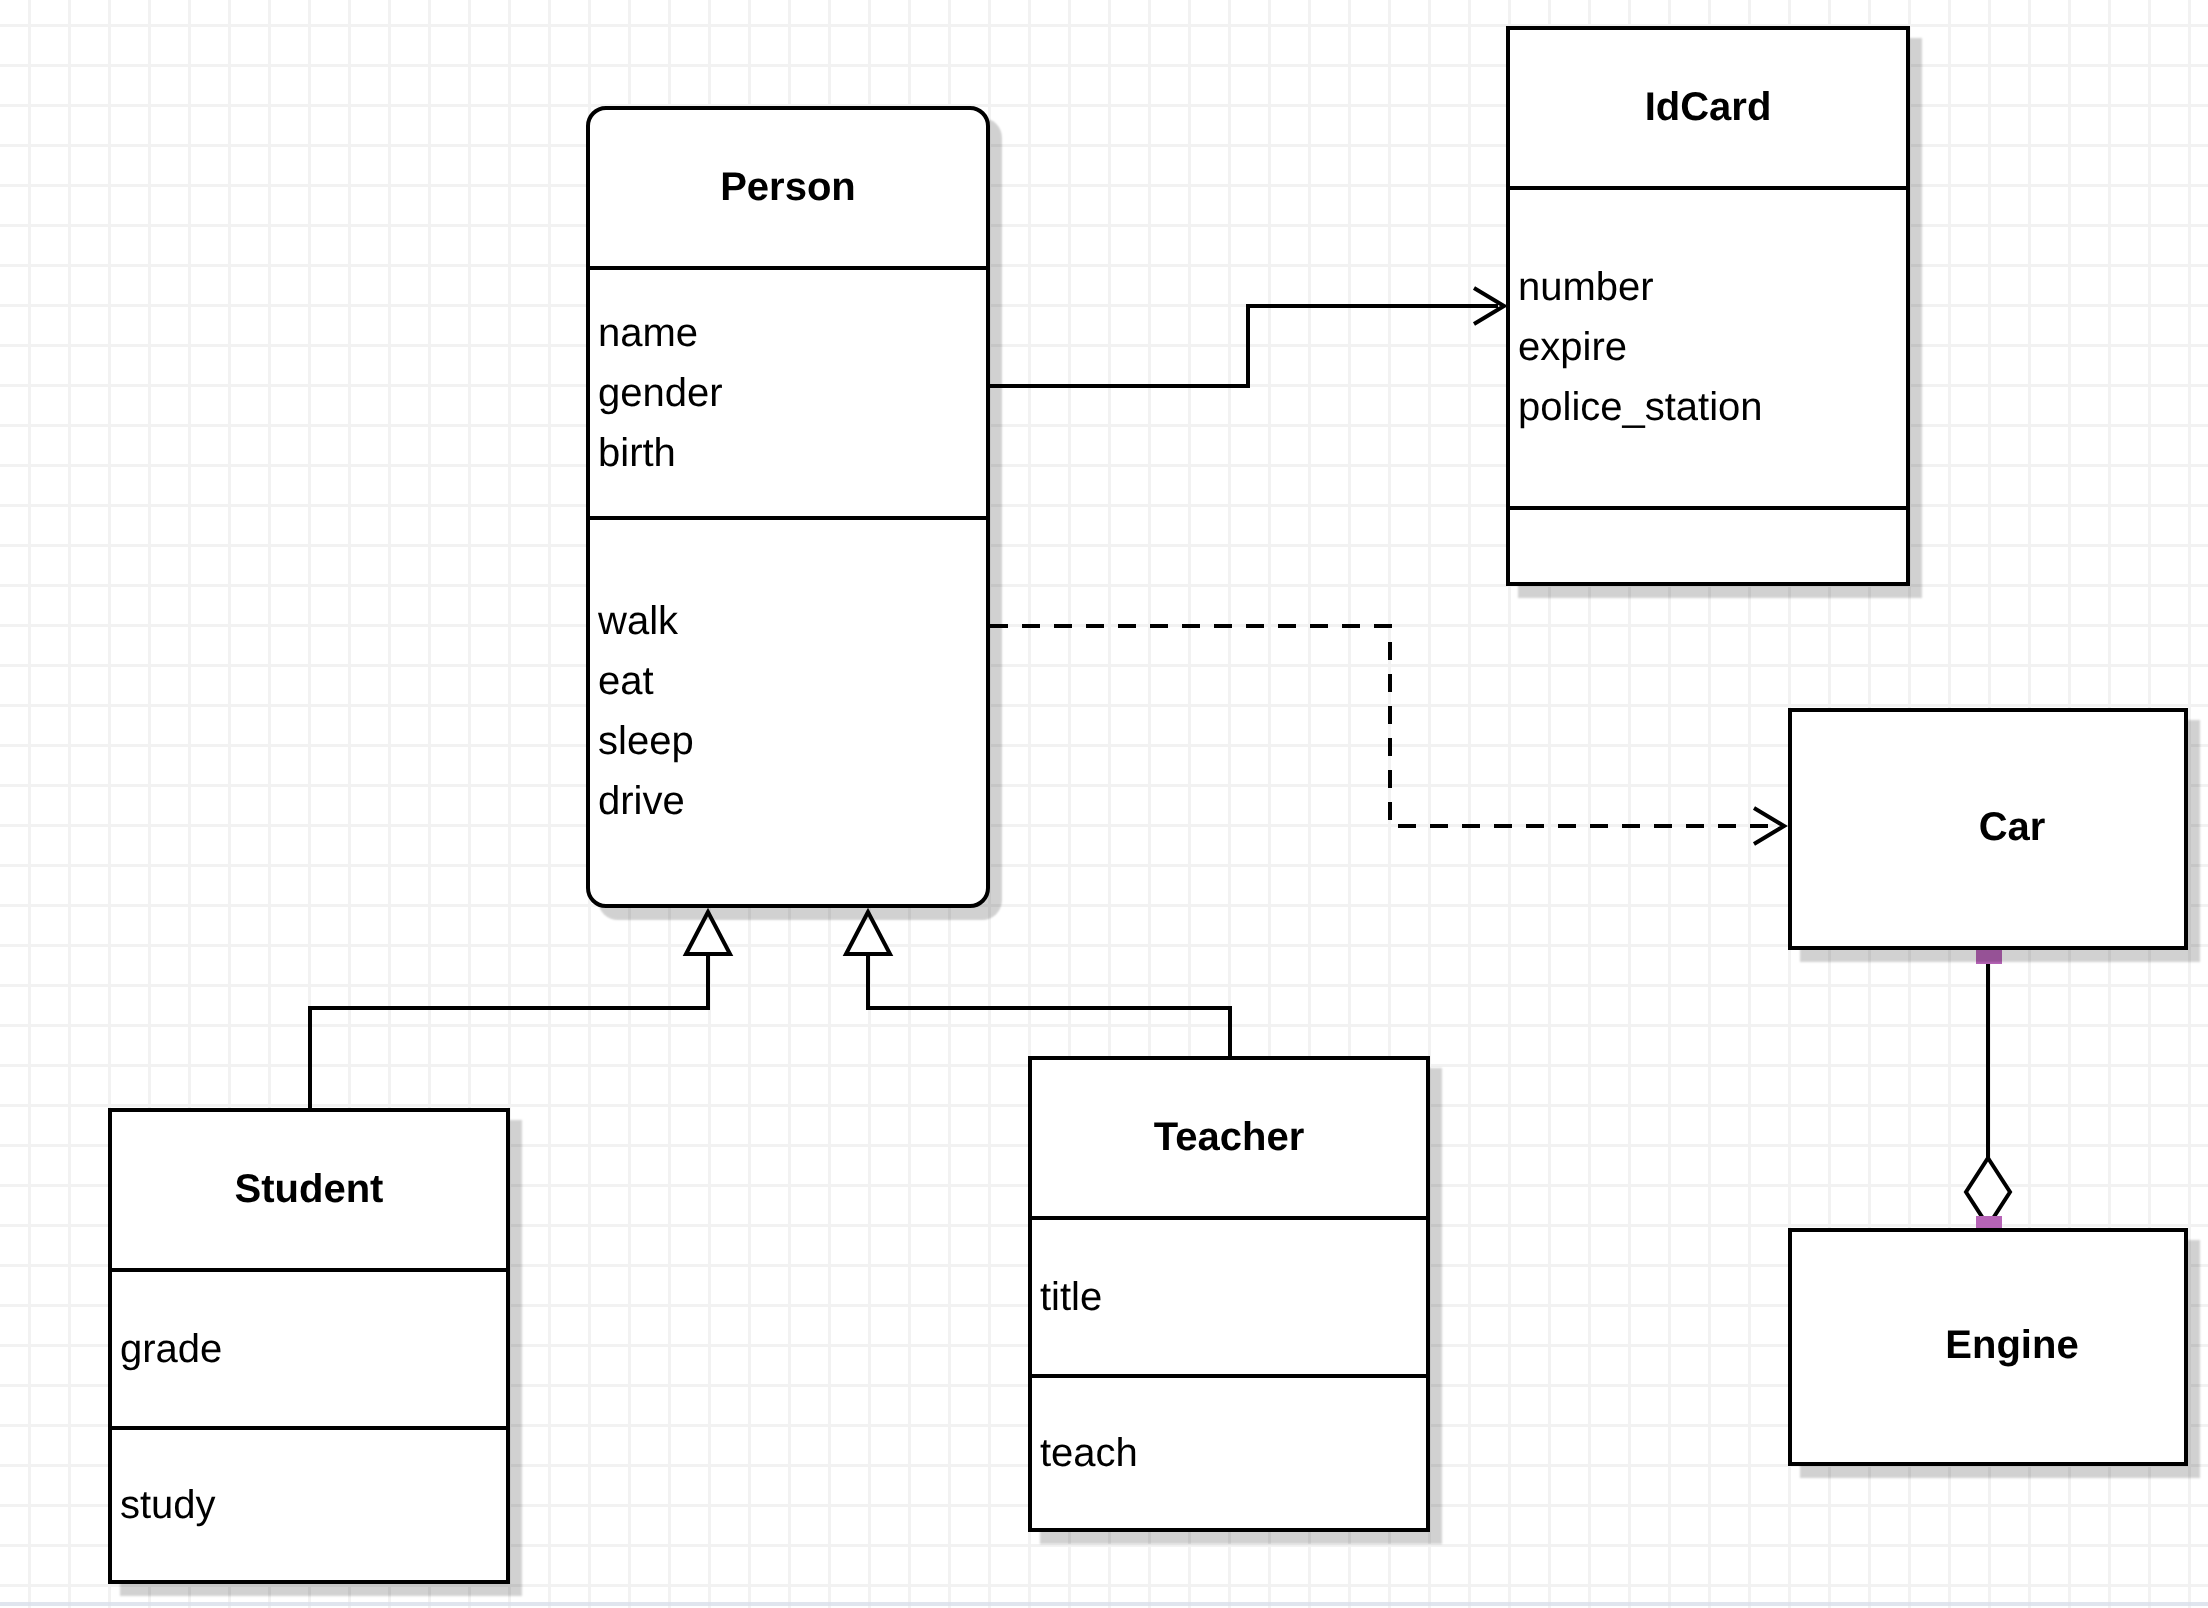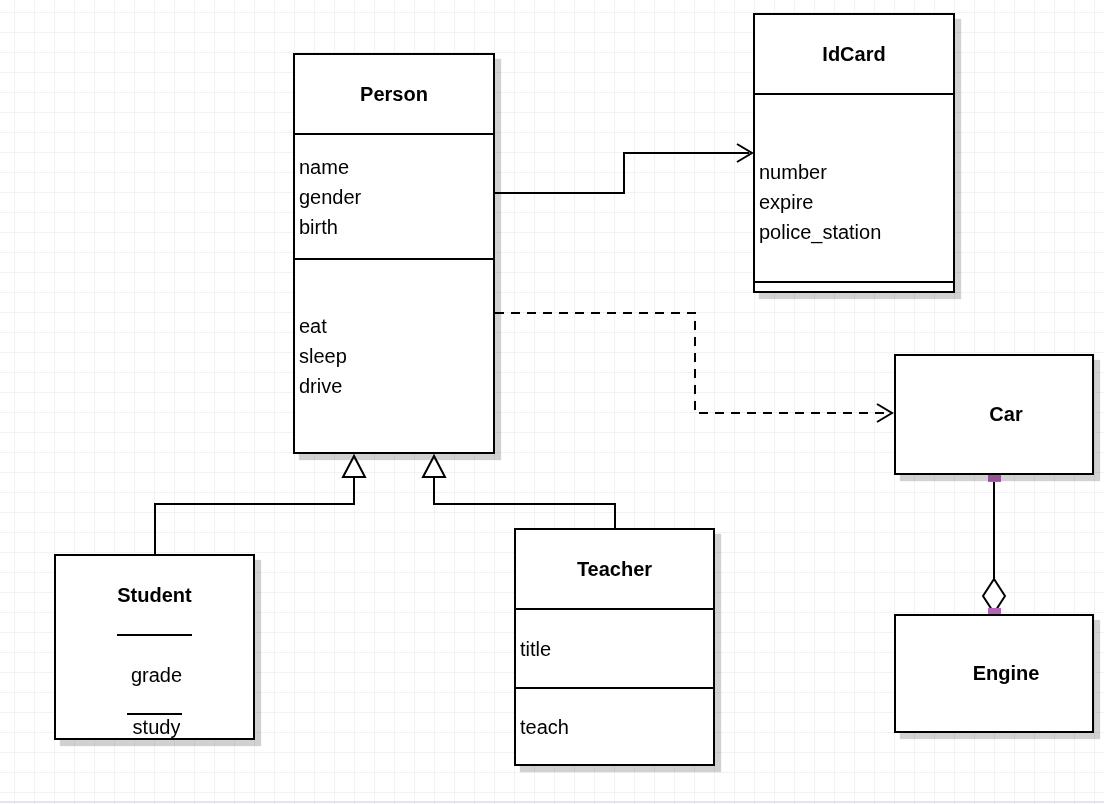--- a/index.html
+++ b/index.html
@@ -90,53 +90,54 @@
     </g>
 
     <g stroke="#000" stroke-width="2" fill="none">
       <path d="M 994 475 V 580"></path>
       <polygon points="994,579 1005,596 994,613 983,596" fill="#ffffff"></polygon>
       <rect x="988" y="469" width="13" height="13" fill="#b764b7" stroke="none"></rect>
       <rect x="988" y="608" width="13" height="13" fill="#b764b7" stroke="none"></rect>
     </g>
   </svg>
 
-  <div class="uml-class" style="left:293px; top:53px; width:202px; height:401px;">
+  <div class="uml-class" style="left:293px; top:53px; width:202px; height:401px;border-radius:10px;">
     <div class="uml-title" style="height:80px">Person</div>
     <div class="uml-section divided" style="height:125px">
       <div>name</div>
       <div>gender</div>
       <div>birth</div>
     </div>
     <div class="uml-section grow">
+      <div>walk</div>
       <div>eat</div>
       <div>sleep</div>
       <div>drive</div>
     </div>
   </div>
 
-  <div class="uml-class" style="left:753px; top:13px; width:202px; height:280px;gap:28px;">
+  <div class="uml-class" style="left:753px; top:13px; width:202px; height:280px;">
     <div class="uml-title" style="height:80px">IdCard</div>
     <div class="uml-section divided" style="height:160px">
       <div>number</div>
       <div>expire</div>
       <div>police_station</div>
     </div>
     <div class="uml-section grow"></div>
   </div>
 
   <div class="uml-class" style="left:894px; top:354px; width:200px; height:121px;">
     <div class="uml-title title-only">Car</div>
   </div>
 
   <div class="uml-class" style="left:894px; top:614px; width:200px; height:119px;">
     <div class="uml-title title-only">Engine</div>
   </div>
 
-  <div class="uml-class" style="left:54px; top:554px; width:201px; height:186px;align-items:center;">
+  <div class="uml-class" style="left:54px; top:554px; width:201px; height:238px;">
     <div class="uml-title" style="height:80px">Student</div>
     <div class="uml-section divided" style="height:79px">
       <div>grade</div>
     </div>
     <div class="uml-section grow">
       <div>study</div>
     </div>
   </div>
 
   <div class="uml-class" style="left:514px; top:528px; width:201px; height:238px;">

